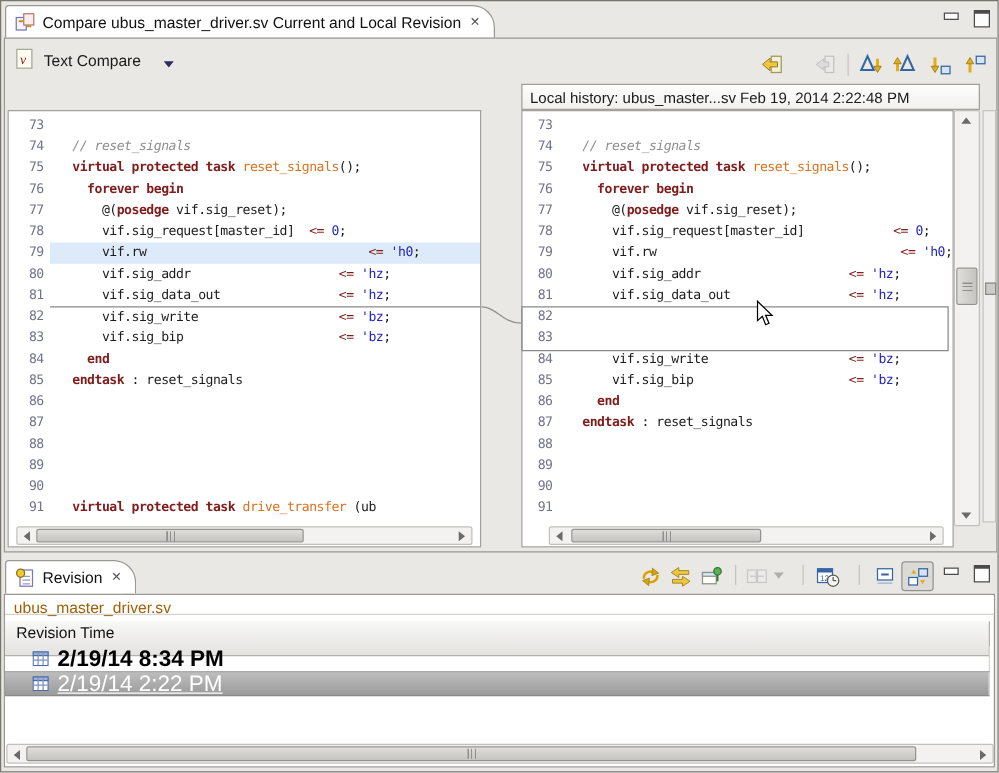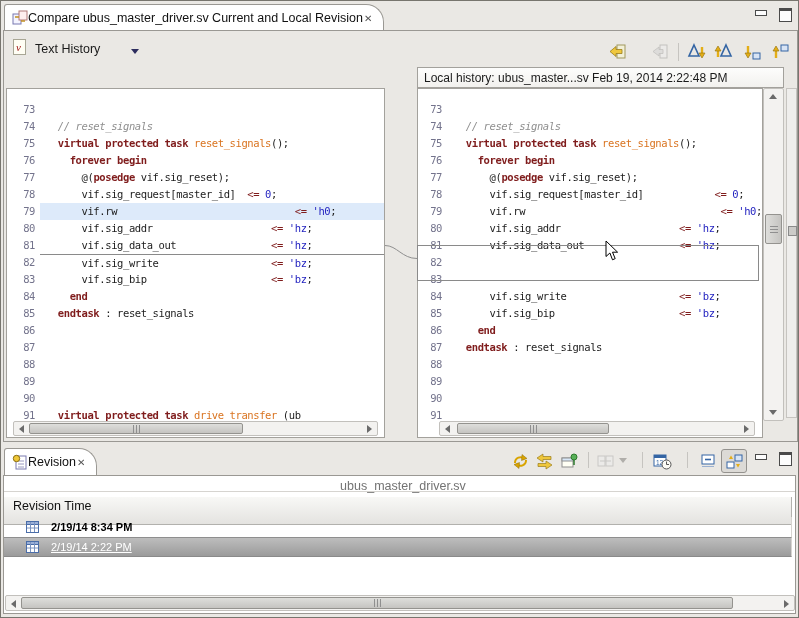--- a/index.html
+++ b/index.html
@@ -2,39 +2,39 @@
 <html><head>
 <meta charset="utf-8">
 <style>
   html,body{margin:0;padding:0;width:799px;height:618px;overflow:hidden;background:#b9b6b1;
     font-family:"Liberation Sans",sans-serif;}
   .window{position:relative;width:797px;height:616px;border:1px solid #77756e;background:#eae8e4;}
   .abs{position:absolute;}
 
   
   .etab{position:absolute;background:#fff;border:1px solid #9a9893;border-bottom:none;
-    border-radius:3px 18px 0 0;display:flex;align-items:center;padding:0 10px 0 7px;
+    border-radius:3px 18px 0 0;display:flex;align-items:center;gap:6px;padding:0 10px 0 7px;
     font-size:12.5px;color:#111;}
   .tab-close{font-size:10px;color:#555;cursor:default;padding:0 1px;}
   .winbtn{position:absolute;width:16px;height:14px;display:flex;align-items:center;justify-content:center;}
   .minbar{width:10px;height:4px;border:1px solid #4a4a4a;background:#fcfcfc;margin-top:-4px;}
   .maxbox{width:11px;height:10px;border:1px solid #4a4a4a;border-top-width:3px;background:#fcfcfc;}
 
   
   .cmp-body{left:2px;top:29px;width:793px;height:410px;border:1px solid #9a9893;background:#eae8e4;}
   .mode-label{font-size:12.5px;color:#1a1a1a;}
   .dd-arrow{width:0;height:0;border-left:4px solid transparent;border-right:4px solid transparent;
     border-top:5px solid #2d2d5e;}
   .tbtn{position:absolute;width:22px;height:22px;display:flex;align-items:center;justify-content:center;border-radius:3px;}
   .tsep{position:absolute;width:1px;background:#c6c4c0;}
   .pane-header{position:absolute;height:21px;background:linear-gradient(#fdfdfc,#f2f1ee);
     border:1px solid #a3a19c;font-size:12px;color:#1a1a1a;line-height:20px;padding-left:6px;
     box-sizing:border-box;white-space:nowrap;overflow:hidden;}
   .pane{position:absolute;background:#fff;border:1px solid #a3a19c;box-sizing:border-box;overflow:hidden;}
-  .lines{position:absolute;top:3px;left:0;right:0;margin-top:9px;}
+  .lines{position:absolute;top:3px;left:0;right:0;}
   .crow{display:flex;height:17px;font-family:"DejaVu Sans Mono",monospace;font-size:10.5px;
     line-height:17px;letter-spacing:-0.4px;}
   .ln{color:#73738c;text-align:right;flex:none;}
   .pane-left .ln{width:28px;padding-right:5px;}
   .pane-right .ln{width:24px;padding-right:6px;}
   .cd{flex:1;white-space:pre;padding-left:6px;overflow:hidden;}
   .tk-pl{color:#1c1c1c}.tk-kw{color:#7f1c1c;font-weight:bold}.tk-fn{color:#d9731f}
   .tk-cm{color:#8f8f8f;font-style:italic}.tk-nm{color:#2323c0}.tk-op{color:#7f1c1c}
   .crow.cur .cd{background:#ddeafa;}
   .crow.ins .cd{border-top:1px solid #8a8a8a;}
@@ -53,26 +53,26 @@
   .arr-l{border-top:4px solid transparent;border-bottom:4px solid transparent;border-right:5px solid #6a6a6a;}
   .arr-r{border-top:4px solid transparent;border-bottom:4px solid transparent;border-left:5px solid #6a6a6a;}
   .arr-u{border-left:4px solid transparent;border-right:4px solid transparent;border-bottom:5px solid #6a6a6a;}
   .arr-d{border-left:4px solid transparent;border-right:4px solid transparent;border-top:5px solid #6a6a6a;}
   .ruler{left:785px;top:87px;width:11px;height:330px;background:#efeeec;border:1px solid #c6c4c0;box-sizing:border-box;}
   .ruler-mark{position:absolute;left:1px;top:137px;width:7px;height:8px;background:#cccbc8;border:1px solid #8a8a8a;}
 
   
   .hist-body{left:2px;top:474px;width:793px;height:139px;border:1px solid #9a9893;background:#fff;box-sizing:border-box;}
   .file-label{left:3px;top:476px;width:791px;height:15px;background:#fff;border-bottom:1px solid #d6d4d0;
-    font-size:12.5px;color:#737373;line-height:19px;padding-left:7px;box-sizing:border-box;text-align:center;}
+    font-size:12.5px;color:#a16207;line-height:19px;padding-left:7px;box-sizing:border-box;}
   .col-header{left:3px;top:496px;width:788px;height:28px;background:linear-gradient(#f8f8f6,#e4e3e0);
     border-bottom:1px solid #b2b1ad;border-right:1px solid #b2b1ad;font-size:12.5px;color:#111;
     line-height:19px;padding-left:9px;box-sizing:border-box;}
-  .hrow{position:absolute;left:3px;width:788px;height:20px;display:flex;align-items:center;gap:12px;
-    padding-left:22px;box-sizing:border-box;font-size:11px;color:#000;border-right:1px solid #d6d4d0;}
+  .hrow{position:absolute;left:3px;width:788px;height:20px;display:flex;align-items:center;gap:7px;
+    padding-left:22px;box-sizing:border-box;font-size:18px;color:#000;border-right:1px solid #d6d4d0;}
   .hrow.bold{font-weight:bold;}
   .hrow.sel{background:linear-gradient(#bdbdbd,#9b9b9b);color:#fff;border-top:1px solid #8e8e8e;border-bottom:1px solid #8a8a8a;}
   .pressed{background:#dcdad6;border:1px solid #94928e;}
 
   .icon{display:inline-flex;align-items:center;justify-content:center;}
   .cursor-svg{z-index:20;pointer-events:none;}
   .gutter-svg{z-index:6;pointer-events:none;}
 </style>
 </head>
 <body>
@@ -99,21 +99,21 @@
     </div>
 
   <div class="abs cmp-body"></div>
 
   <span class="icon abs" style="left:11px;top:37px;">
     <svg width="15" height="18">
         <rect x="1.5" y="1.5" width="12" height="15" fill="#fffef4" stroke="#a8a694"></rect>
         <text x="4" y="13" font-size="11" font-style="italic" font-family="Liberation Serif,serif" fill="#a01818">v</text>
       </svg>
   </span>
-  <span class="abs mode-label" style="left:34px;top:41px;">Text History</span>
+  <span class="abs mode-label" style="left:34px;top:41px;">Text Compare</span>
   <div class="abs" style="left:130px;top:48px;">
       <div class="dd-arrow"></div>
     </div>
 
   <div class="tbtn" style="left:606px;top:40px;">
     <svg width="20" height="20">
         <rect x="9" y="3" width="8" height="13" fill="#f2f0d8" stroke="#a0985c"></rect>
         <polygon points="2,9.5 8,4.5 8,7.5 14,7.5 14,11.5 8,11.5 8,14.5" fill="#efc73c" stroke="#9a7d1c" stroke-width="0.8"></polygon>
       </svg>
   </div>

